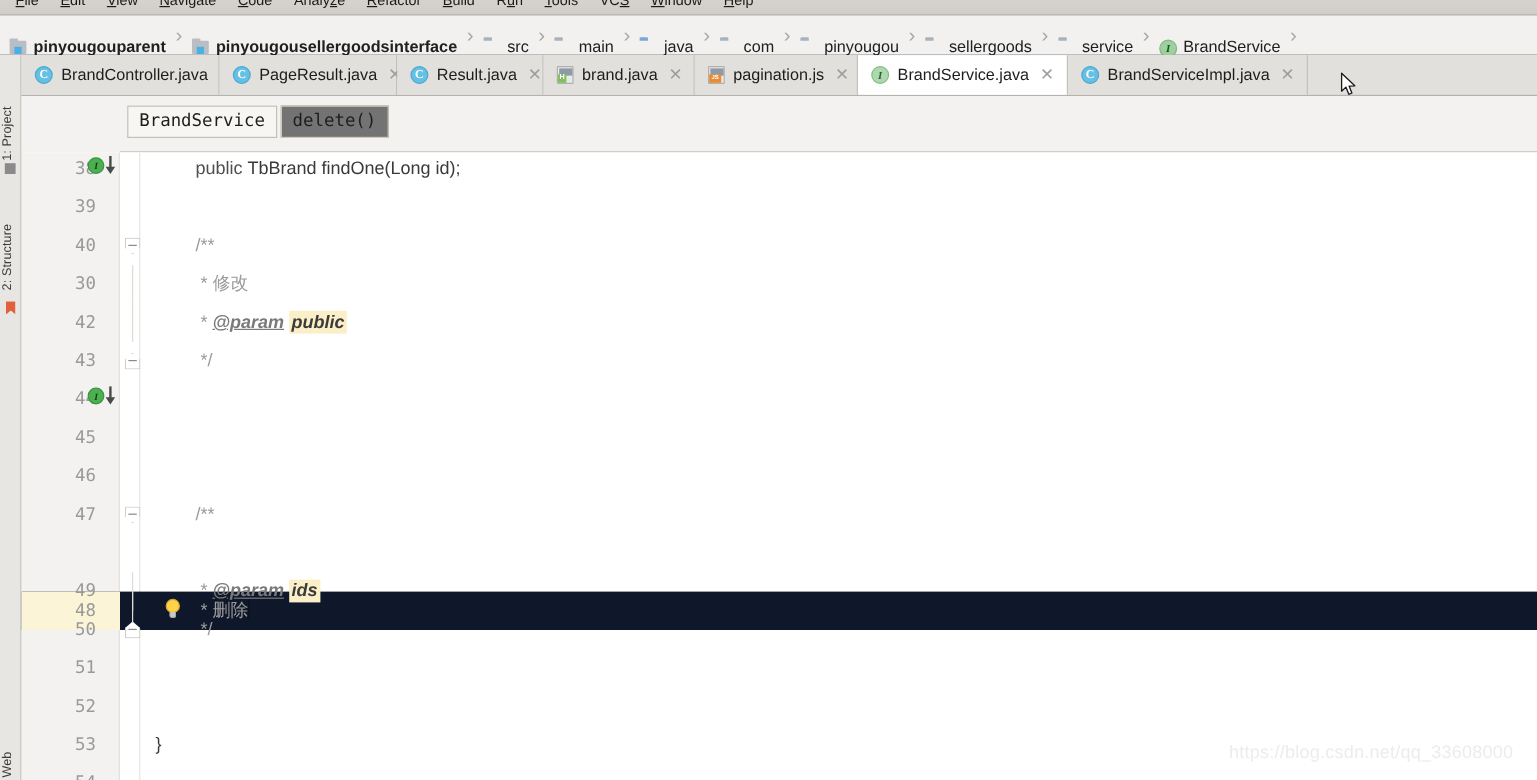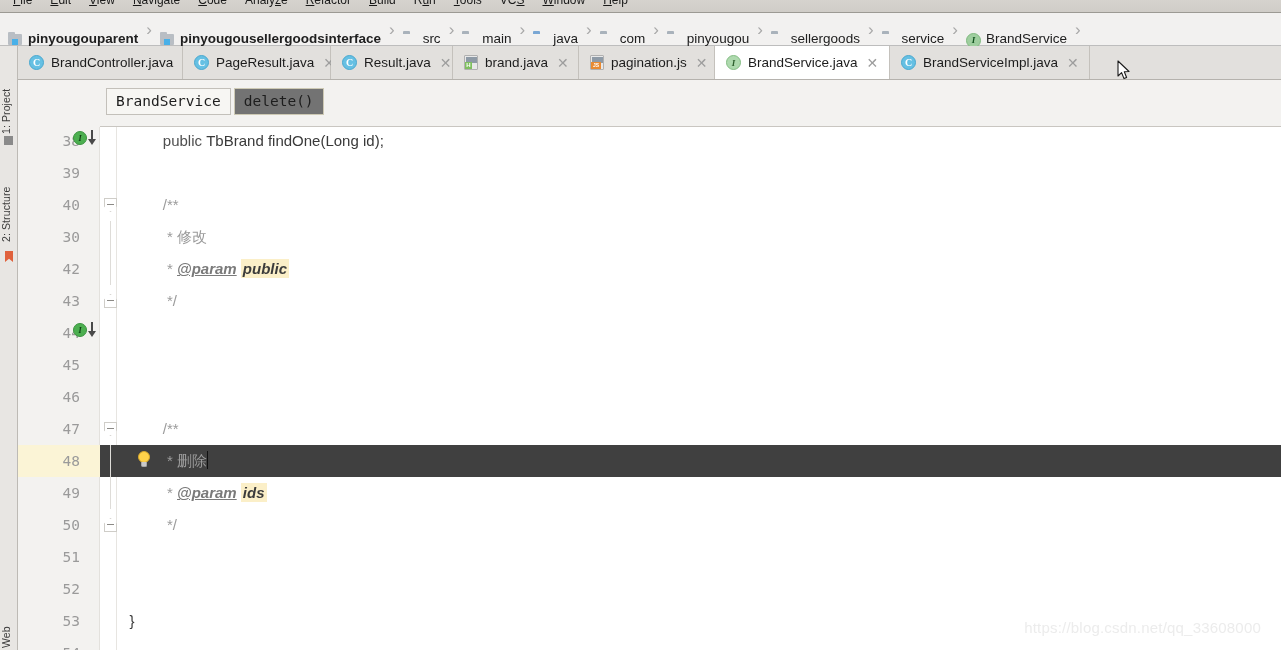--- a/index.html
+++ b/index.html
@@ -150,21 +150,21 @@
   .gutter {
     position:absolute; left:0; top:0; width:82px; height:523px;
     background:#f3f2f0; border-right:1px solid #e3e1dd;
   }
   .fold-col {
     position:absolute; left:82px; top:0; width:17px; height:523px;
     background:#ffffff; border-right:1px solid #e7e5e1;
   }
 
   .row { position:absolute; left:0; width:1263px; height:32px; }
-  .rowhl { background:#404040; }
+  .rowhl { background:#0f172a;margin-top:48px; }
   .rowhl .lnbg { position:absolute; left:0; top:0; width:82px; height:32px; background:#fbf4d6; }
 
   .lineno {
     position:absolute; left:0; width:62px; text-align:right;
     font-family:"DejaVu Sans Mono","Liberation Mono",monospace;
     font-size:14.5px; color:#9a9a9a; line-height:32px;
   }
   .code {
     position:absolute; left:99px; top:0; height:32px; line-height:32px;
     font-family:Liberation Sans, sans-serif;

